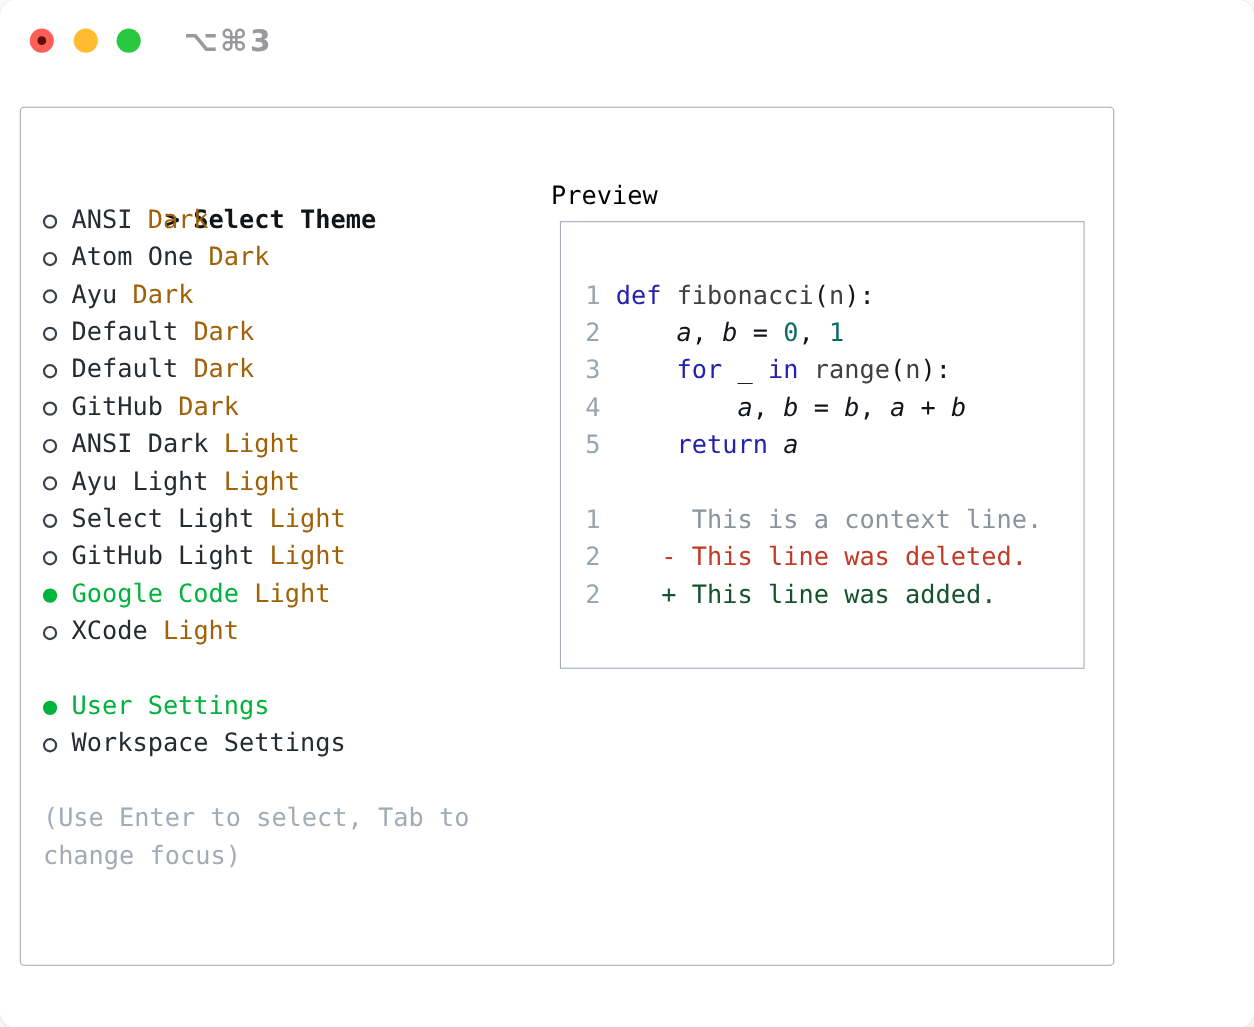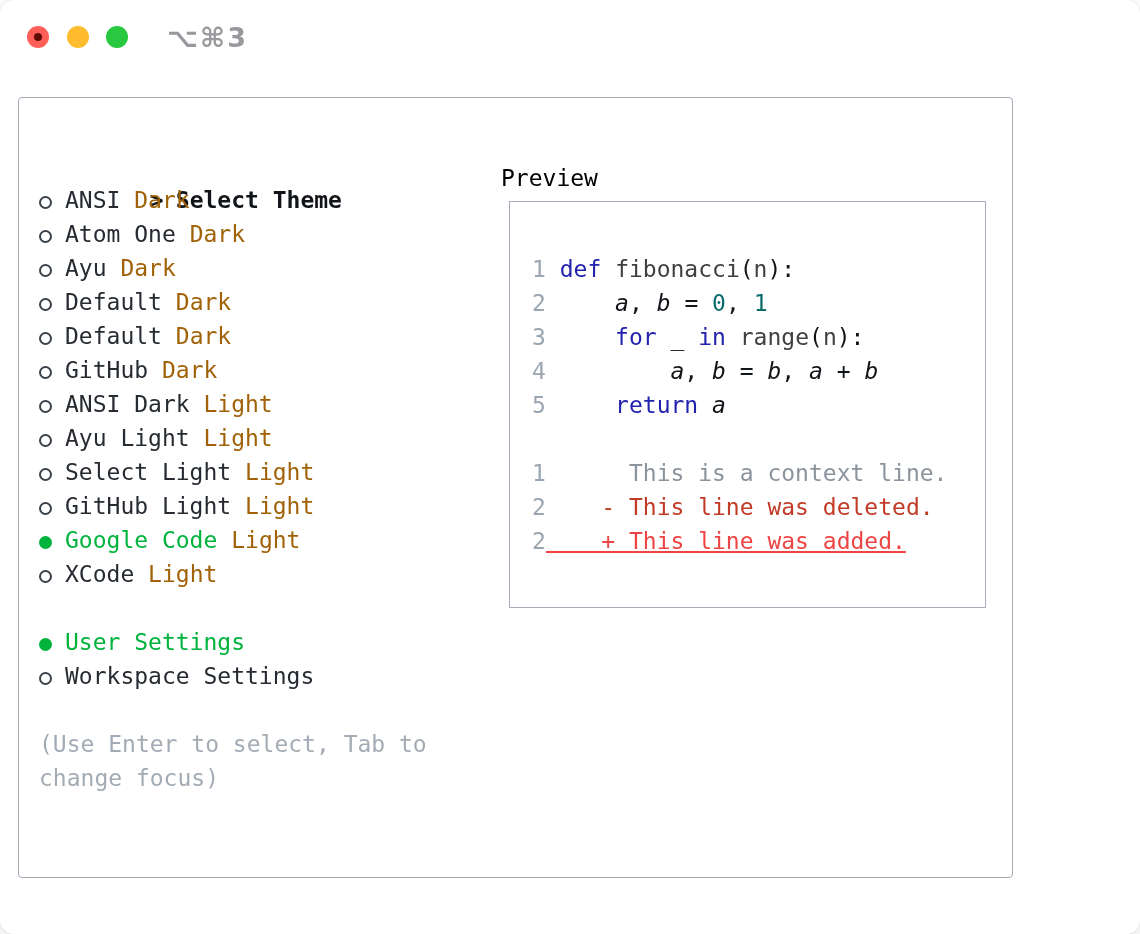--- a/index.html
+++ b/index.html
@@ -63,21 +63,21 @@
   }
   .code-line { height:34px; white-space:pre; font-size:23px; line-height:34px; }
   .lnum { color:#9aa6b2; }
   .tok-kw  { color:#2222ae; }
   .tok-fn  { color:#404040; }
   .tok-lit { color:#0a6b6b; }
   .tok-pl  { color:#111418; }
   .tok-var { color:#111418; font-style:italic; }
   .diff-context { color:#8b939c; }
   .diff-deleted { color:#c13b27; }
-  .diff-added   { color:#ef4444;text-decoration:underline; }
+  .diff-added   { color:#14532d; }
 </style>
 </head>
 <body>
 
 <div class="window">
 
   <div class="titlebar">
     <span class="dot dot-close"></span>
     <span class="dot dot-minimize"></span>
     <span class="dot dot-zoom"></span>

